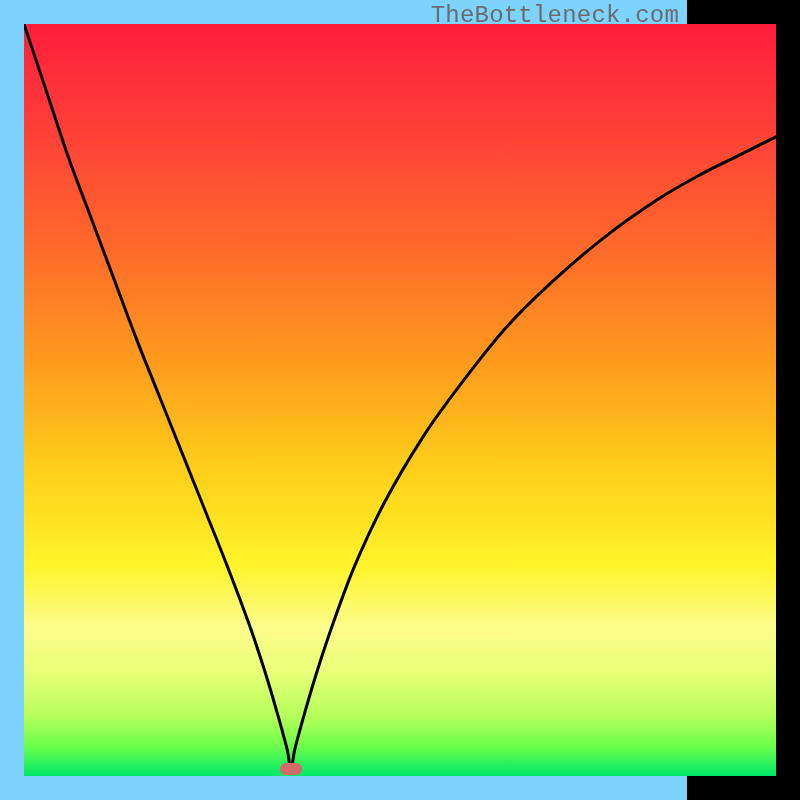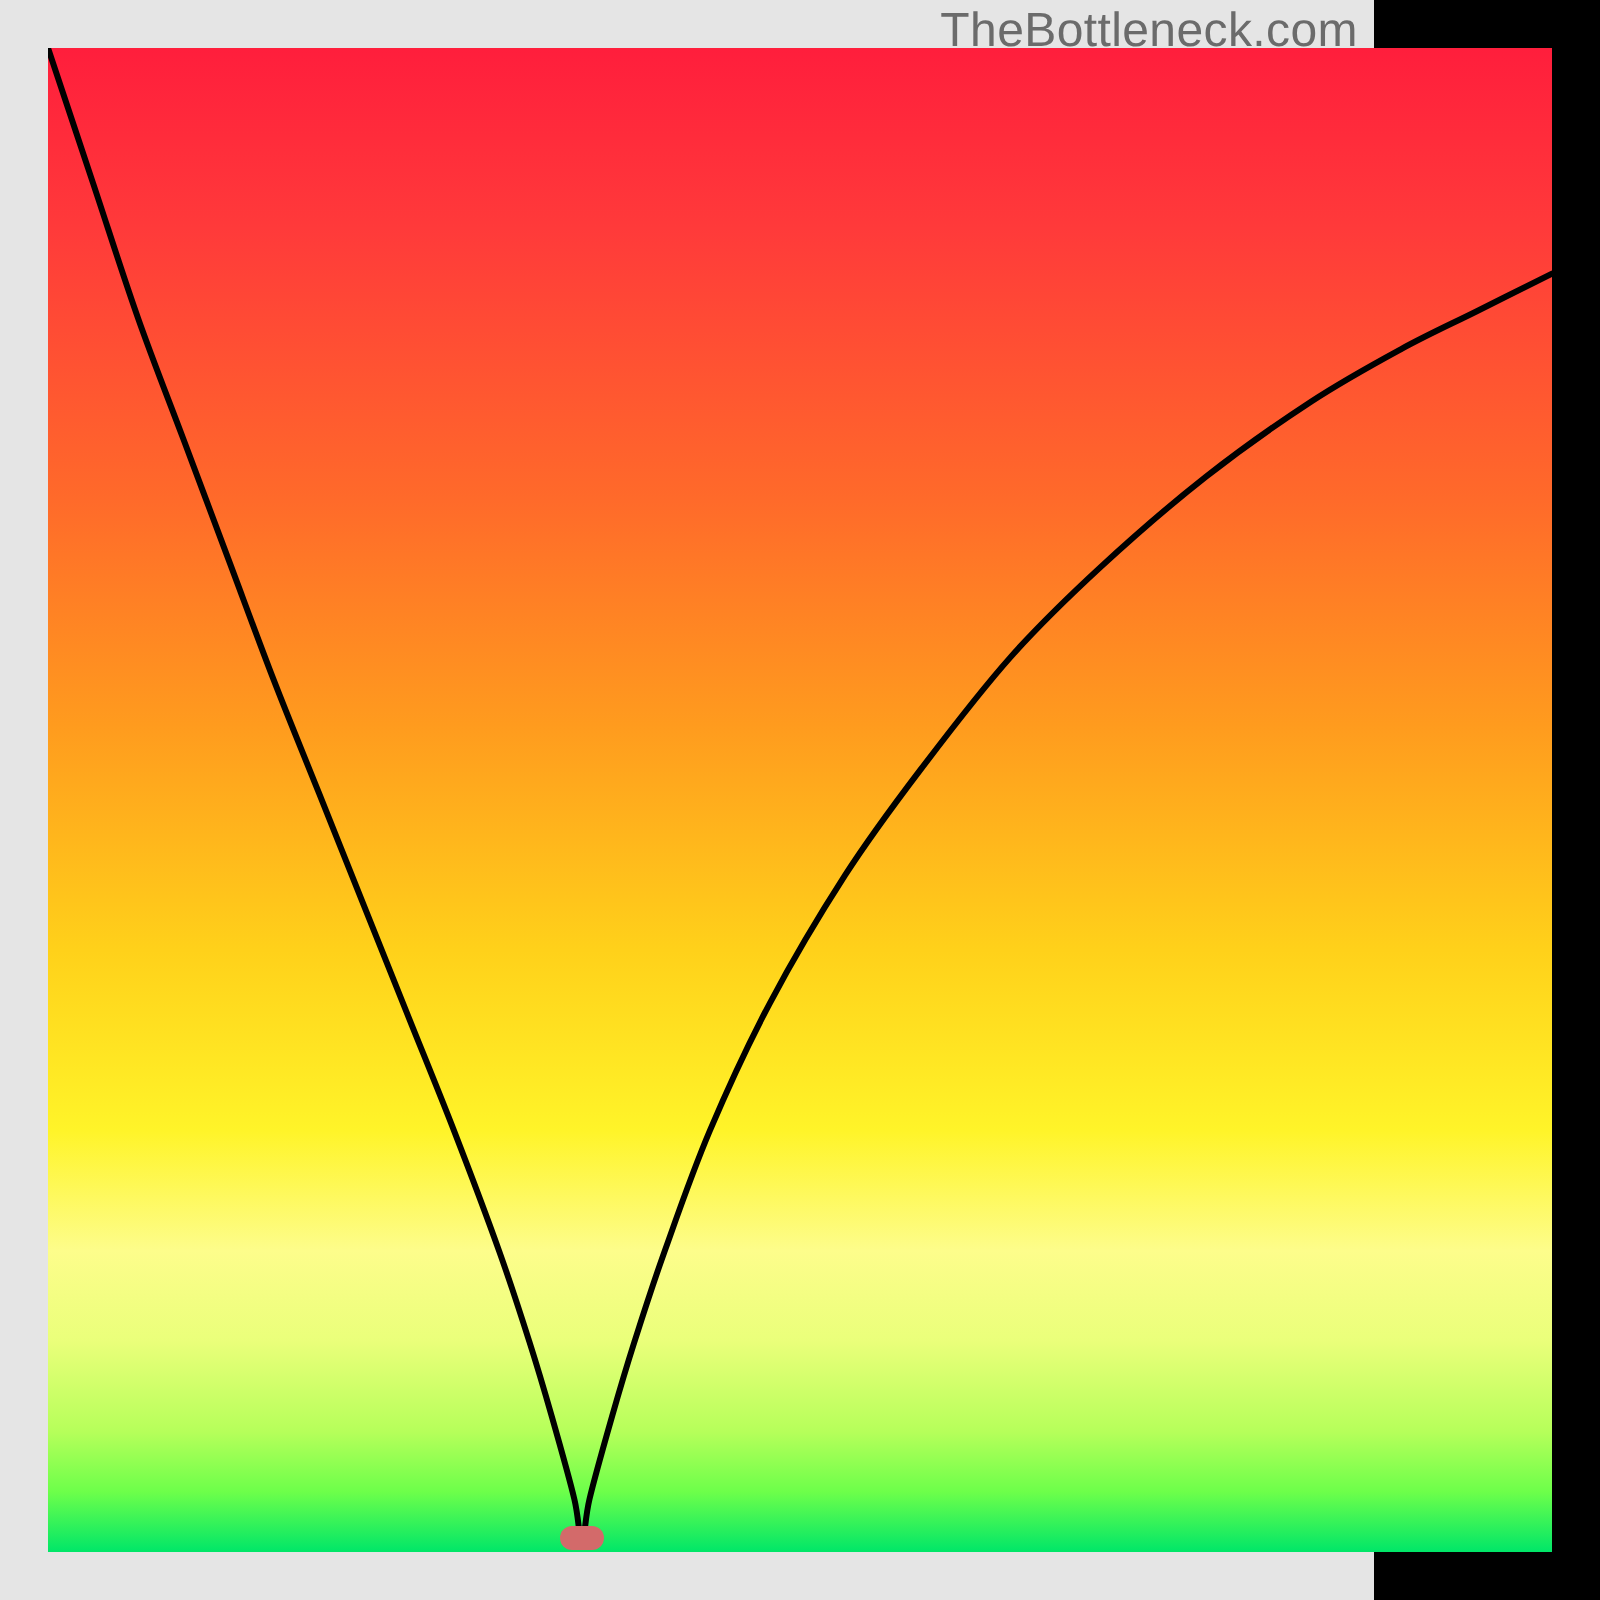--- a/index.html
+++ b/index.html
@@ -8,21 +8,22 @@
     width: 800px;
     height: 800px;
     background: #000;
     font-family: Arial, Helvetica, sans-serif;
     overflow: hidden;
   }
   .outer {
     position: relative;
     width: 687px;
     height: 800px;
-    background: #e5e5e5;
+    background: #7dd3fc;
+    font-family: Liberation Mono, monospace;
   }
   .plot {
     position: absolute;
     left: 24px;
     top: 24px;
     width: 752px;
     height: 752px;
     overflow: hidden;
   }
   .grad {

